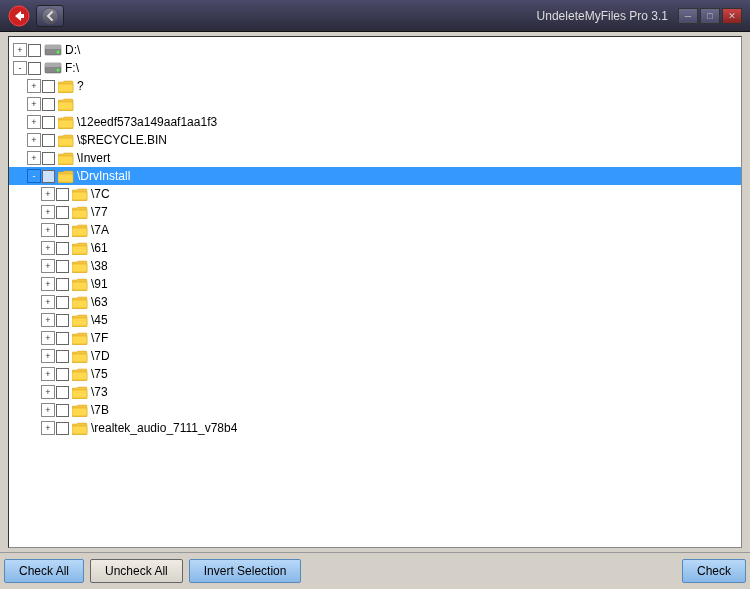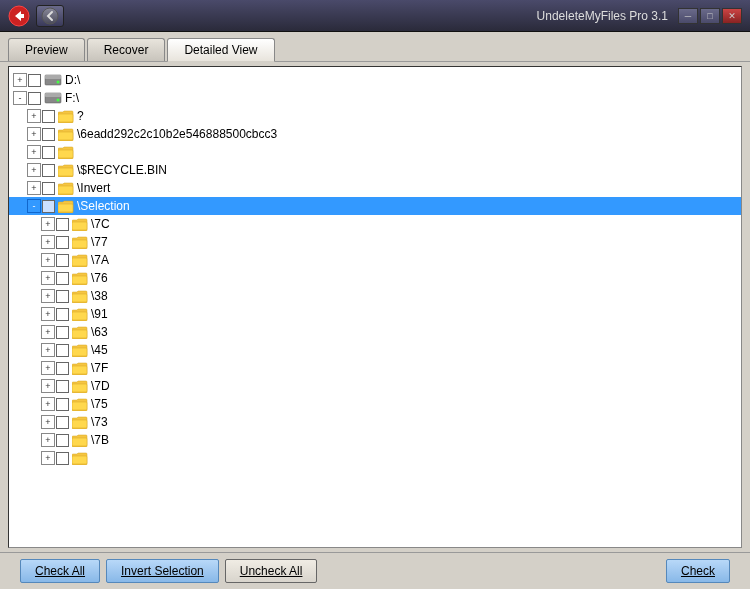--- a/index.html
+++ b/index.html
@@ -164,27 +164,26 @@
       display: inline-block;
       margin-right: 3px;
       flex-shrink: 0;
     }
     .item-label {
       font-size: 12px;
     }
 
     
     .bottom-bar {
-      padding: 6px 20px;
+      padding: 6px 4px;
       background: #d4d0c8;
       display: flex;
       align-items: flex-start;
       gap: 6px;
       border-top: 1px solid #999;
-      text-decoration: underline;
     }
     .btn {
       padding: 4px 14px;
       border: 1px solid #666;
       background: linear-gradient(to bottom, #f0ece4, #d8d4cc);
       cursor: pointer;
       font-size: 12px;
       color: #000;
       border-radius: 2px;
     }
@@ -227,25 +226,20 @@
   <div class="title-bar-title">UndeleteMyFiles Pro 3.1</div>
   <div class="title-bar-controls">
     <div class="title-btn">─</div>
     <div class="title-btn">□</div>
     <div class="title-btn" style="background:linear-gradient(to bottom,#cc4444,#882222);">✕</div>
   </div>
 </div>
 
 <div class="main-window">
 
-  <div class="tab-bar">
-    <div class="tab">Preview</div>
-    <div class="tab">Recover</div>
-    <div class="tab active">Detailed View</div>
-  </div>
 
   <div class="tree-container">
     <div class="tree-content">
 
       <div class="tree-item">
         <span class="indent" style="width:4px;"></span>
         <span class="expand-btn">+</span>
         <span class="checkbox"></span>
         <span class="drive-icon">
           <svg width="18" height="14" viewBox="0 0 18 14">
@@ -287,33 +281,33 @@
       <div class="tree-item">
         <span class="indent" style="width:18px;"></span>
         <span class="expand-btn">+</span>
         <span class="checkbox"></span>
         <span class="folder-icon">
           <svg width="16" height="13" viewBox="0 0 16 13">
             <path d="M0 3 Q0 2 1 2 L5 2 L6 1 L14 1 Q15 1 15 2 L15 12 Q15 13 14 13 L1 13 Q0 13 0 12 Z" fill="#f5c542" stroke="#d4a520" stroke-width="0.5"></path>
             <rect x="0" y="4" width="15" height="8" rx="1" fill="#ffd84d" stroke="#d4a520" stroke-width="0.5"></rect>
           </svg>
         </span>
-        <span class="item-label">\6eadd292c2c10b2e546888500cbcc3</span>
       </div>
 
       <div class="tree-item">
         <span class="indent" style="width:18px;"></span>
         <span class="expand-btn">+</span>
         <span class="checkbox"></span>
         <span class="folder-icon">
           <svg width="16" height="13" viewBox="0 0 16 13">
             <path d="M0 3 Q0 2 1 2 L5 2 L6 1 L14 1 Q15 1 15 2 L15 12 Q15 13 14 13 L1 13 Q0 13 0 12 Z" fill="#f5c542" stroke="#d4a520" stroke-width="0.5"></path>
             <rect x="0" y="4" width="15" height="8" rx="1" fill="#ffd84d" stroke="#d4a520" stroke-width="0.5"></rect>
           </svg>
         </span>
+        <span class="item-label">\12eedf573a149aaf1aa1f3</span>
       </div>
 
       <div class="tree-item">
         <span class="indent" style="width:18px;"></span>
         <span class="expand-btn">+</span>
         <span class="checkbox"></span>
         <span class="folder-icon">
           <svg width="16" height="13" viewBox="0 0 16 13">
             <path d="M0 3 Q0 2 1 2 L5 2 L6 1 L14 1 Q15 1 15 2 L15 12 Q15 13 14 13 L1 13 Q0 13 0 12 Z" fill="#f5c542" stroke="#d4a520" stroke-width="0.5"></path>
             <rect x="0" y="4" width="15" height="8" rx="1" fill="#ffd84d" stroke="#d4a520" stroke-width="0.5"></rect>
@@ -338,21 +332,21 @@
       <div class="tree-item selected">
         <span class="indent" style="width:18px;"></span>
         <span class="expand-btn" style="background:#3399ff;border-color:#1166cc;color:#fff;">-</span>
         <span class="checkbox" style="background:#cce0ff;"></span>
         <span class="folder-icon">
           <svg width="16" height="13" viewBox="0 0 16 13">
             <path d="M0 3 Q0 2 1 2 L5 2 L6 1 L14 1 Q15 1 15 2 L15 12 Q15 13 14 13 L1 13 Q0 13 0 12 Z" fill="#f5c542" stroke="#d4a520" stroke-width="0.5"></path>
             <rect x="0" y="4" width="15" height="8" rx="1" fill="#ffd84d" stroke="#d4a520" stroke-width="0.5"></rect>
           </svg>
         </span>
-        <span class="item-label">\Selection</span>
+        <span class="item-label">\DrvInstall</span>
       </div>
 
       <div class="tree-item">
         <span class="indent" style="width:32px;"></span>
         <span class="expand-btn">+</span>
         <span class="checkbox"></span>
         <span class="folder-icon">
           <svg width="16" height="13" viewBox="0 0 16 13">
               <path d="M0 3 Q0 2 1 2 L5 2 L6 1 L14 1 Q15 1 15 2 L15 12 Q15 13 14 13 L1 13 Q0 13 0 12 Z" fill="#f5c542" stroke="#d4a520" stroke-width="0.5"></path>
               <rect x="0" y="4" width="15" height="8" rx="1" fill="#ffd84d" stroke="#d4a520" stroke-width="0.5"></rect>
@@ -390,21 +384,21 @@
       <div class="tree-item">
         <span class="indent" style="width:32px;"></span>
         <span class="expand-btn">+</span>
         <span class="checkbox"></span>
         <span class="folder-icon">
           <svg width="16" height="13" viewBox="0 0 16 13">
               <path d="M0 3 Q0 2 1 2 L5 2 L6 1 L14 1 Q15 1 15 2 L15 12 Q15 13 14 13 L1 13 Q0 13 0 12 Z" fill="#f5c542" stroke="#d4a520" stroke-width="0.5"></path>
               <rect x="0" y="4" width="15" height="8" rx="1" fill="#ffd84d" stroke="#d4a520" stroke-width="0.5"></rect>
             </svg>
         </span>
-        <span class="item-label">\76</span>
+        <span class="item-label">\61</span>
       </div>
 
       <div class="tree-item">
         <span class="indent" style="width:32px;"></span>
         <span class="expand-btn">+</span>
         <span class="checkbox"></span>
         <span class="folder-icon">
           <svg width="16" height="13" viewBox="0 0 16 13">
               <path d="M0 3 Q0 2 1 2 L5 2 L6 1 L14 1 Q15 1 15 2 L15 12 Q15 13 14 13 L1 13 Q0 13 0 12 Z" fill="#f5c542" stroke="#d4a520" stroke-width="0.5"></path>
               <rect x="0" y="4" width="15" height="8" rx="1" fill="#ffd84d" stroke="#d4a520" stroke-width="0.5"></rect>
@@ -520,25 +514,26 @@
       <div class="tree-item">
         <span class="indent" style="width:32px;"></span>
         <span class="expand-btn">+</span>
         <span class="checkbox"></span>
         <span class="folder-icon">
           <svg width="16" height="13" viewBox="0 0 16 13">
               <path d="M0 3 Q0 2 1 2 L5 2 L6 1 L14 1 Q15 1 15 2 L15 12 Q15 13 14 13 L1 13 Q0 13 0 12 Z" fill="#f5c542" stroke="#d4a520" stroke-width="0.5"></path>
               <rect x="0" y="4" width="15" height="8" rx="1" fill="#ffd84d" stroke="#d4a520" stroke-width="0.5"></rect>
             </svg>
         </span>
+        <span class="item-label">\realtek_audio_7111_v78b4</span>
       </div>
 
     </div>
   </div>
 
   <div class="bottom-bar">
     <button class="btn btn-blue">Check All</button>
+    <button class="btn">Uncheck All</button>
     <button class="btn btn-blue">Invert Selection</button>
-    <button class="btn">Uncheck All</button>
     <button class="btn btn-blue btn-right">Check</button>
   </div>
 
 </div>
 
 </body></html>

